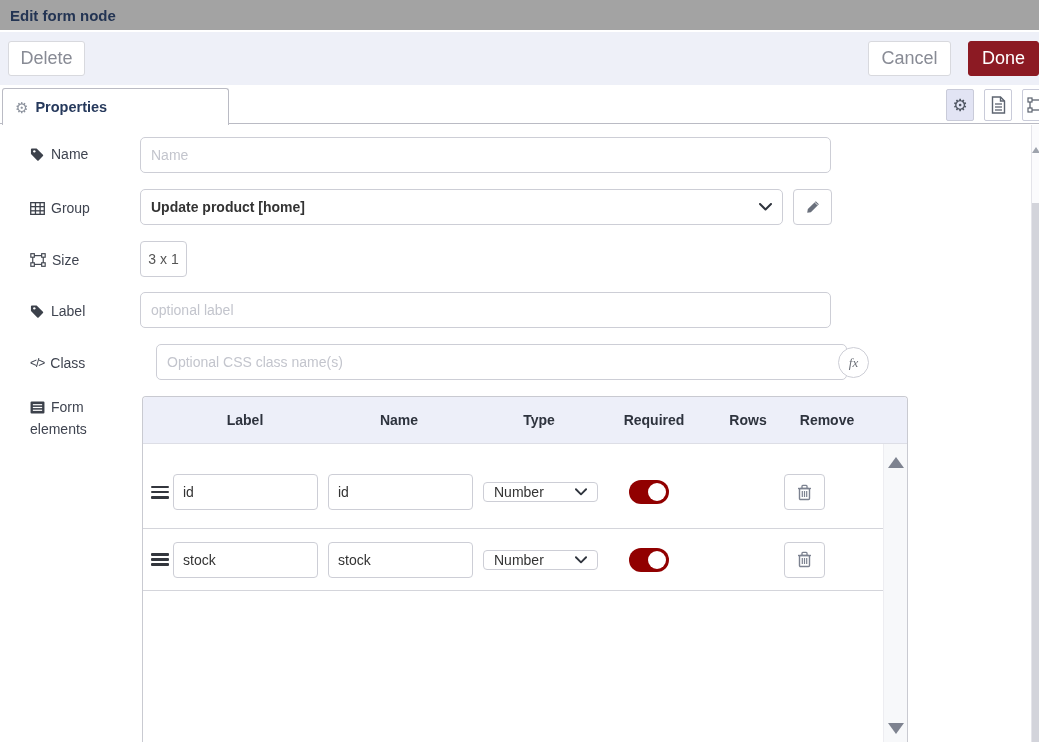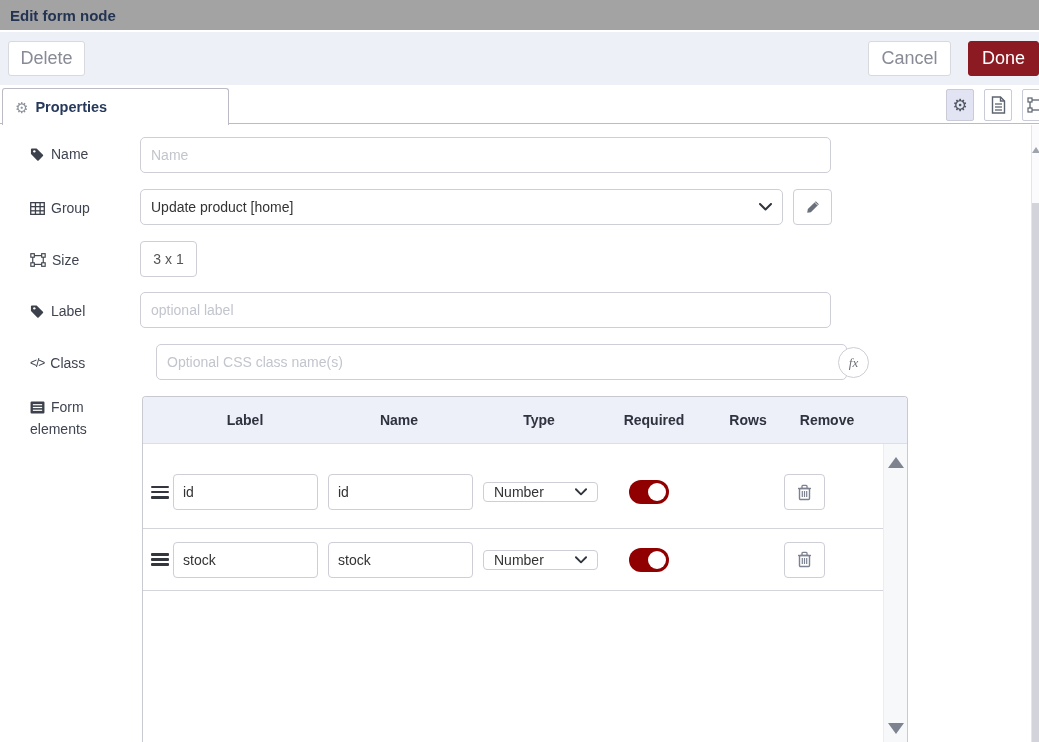--- a/index.html
+++ b/index.html
@@ -166,21 +166,21 @@
     <div class="fldlabel" style="top:75px;">
       <svg width="15" height="13" viewBox="0 0 16 14">
         <rect x="0.7" y="0.7" width="14.6" height="12.6" fill="none" stroke="#3c414b" stroke-width="1.4"></rect>
         <line x1="0.7" y1="5" x2="15.3" y2="5" stroke="#3c414b" stroke-width="1.4"></line>
         <line x1="0.7" y1="9.5" x2="15.3" y2="9.5" stroke="#3c414b" stroke-width="1.4"></line>
         <line x1="5.8" y1="0.7" x2="5.8" y2="13.3" stroke="#3c414b" stroke-width="1.4"></line>
         <line x1="10.8" y1="0.7" x2="10.8" y2="13.3" stroke="#3c414b" stroke-width="1.4"></line>
       </svg>
       <span>Group</span>
     </div>
-    <div class="selbox" style="left:140px; top:64px; width:643px;">
+    <div class="selbox" style="left:140px; top:64px; width:643px;font-weight:bold;">
       <span>Update product [home]</span>
       <svg width="13" height="8" viewBox="0 0 13 8">
         <polyline points="1,1 6.5,6.5 12,1" fill="none" stroke="#2f343d" stroke-width="2" stroke-linecap="round" stroke-linejoin="round"></polyline>
       </svg>
     </div>
     <div class="sqbtn" style="left:793px; top:64px; width:39px;">
       <svg width="14" height="14" viewBox="0 0 16 16">
         <path d="M11.2 1.3 L14.7 4.8 L5.6 13.9 L1.4 14.6 L2.1 10.4 Z" fill="#6a707c"></path>
         <path d="M10 2.5 L13.5 6" stroke="#fff" stroke-width="1"></path>
       </svg>
@@ -189,21 +189,21 @@
     <div class="fldlabel" style="top:127px;">
       <svg width="16" height="14" viewBox="0 0 18 16">
         <rect x="3" y="3" width="12" height="10" fill="none" stroke="#3c414b" stroke-width="1.3"></rect>
         <rect x="0.8" y="0.8" width="4" height="4" fill="#fff" stroke="#3c414b" stroke-width="1.3"></rect>
         <rect x="13.2" y="0.8" width="4" height="4" fill="#fff" stroke="#3c414b" stroke-width="1.3"></rect>
         <rect x="0.8" y="11.2" width="4" height="4" fill="#fff" stroke="#3c414b" stroke-width="1.3"></rect>
         <rect x="13.2" y="11.2" width="4" height="4" fill="#fff" stroke="#3c414b" stroke-width="1.3"></rect>
       </svg>
       <span>Size</span>
     </div>
-    <div class="sqbtn" style="left:140px; top:116px; width:57px;">
+    <div class="sqbtn" style="left:140px; top:116px; width:47px;">
       <span>3 x 1</span>
     </div>
 
     <div class="fldlabel" style="top:178px;">
       <svg width="15" height="15" viewBox="0 0 16 16">
         <path d="M2 1.5h4.6c.28 0 .54.11.73.3l6.47 6.47a1 1 0 0 1 0 1.41l-4.62 4.62a1 1 0 0 1-1.41 0L1.3 7.83a1.03 1.03 0 0 1-.3-.73V2.5a1 1 0 0 1 1-1z" fill="#3c414b"></path>
         <circle cx="4.6" cy="4.6" r="1.25" fill="#fff"></circle>
       </svg>
       <span>Label</span>
     </div>

